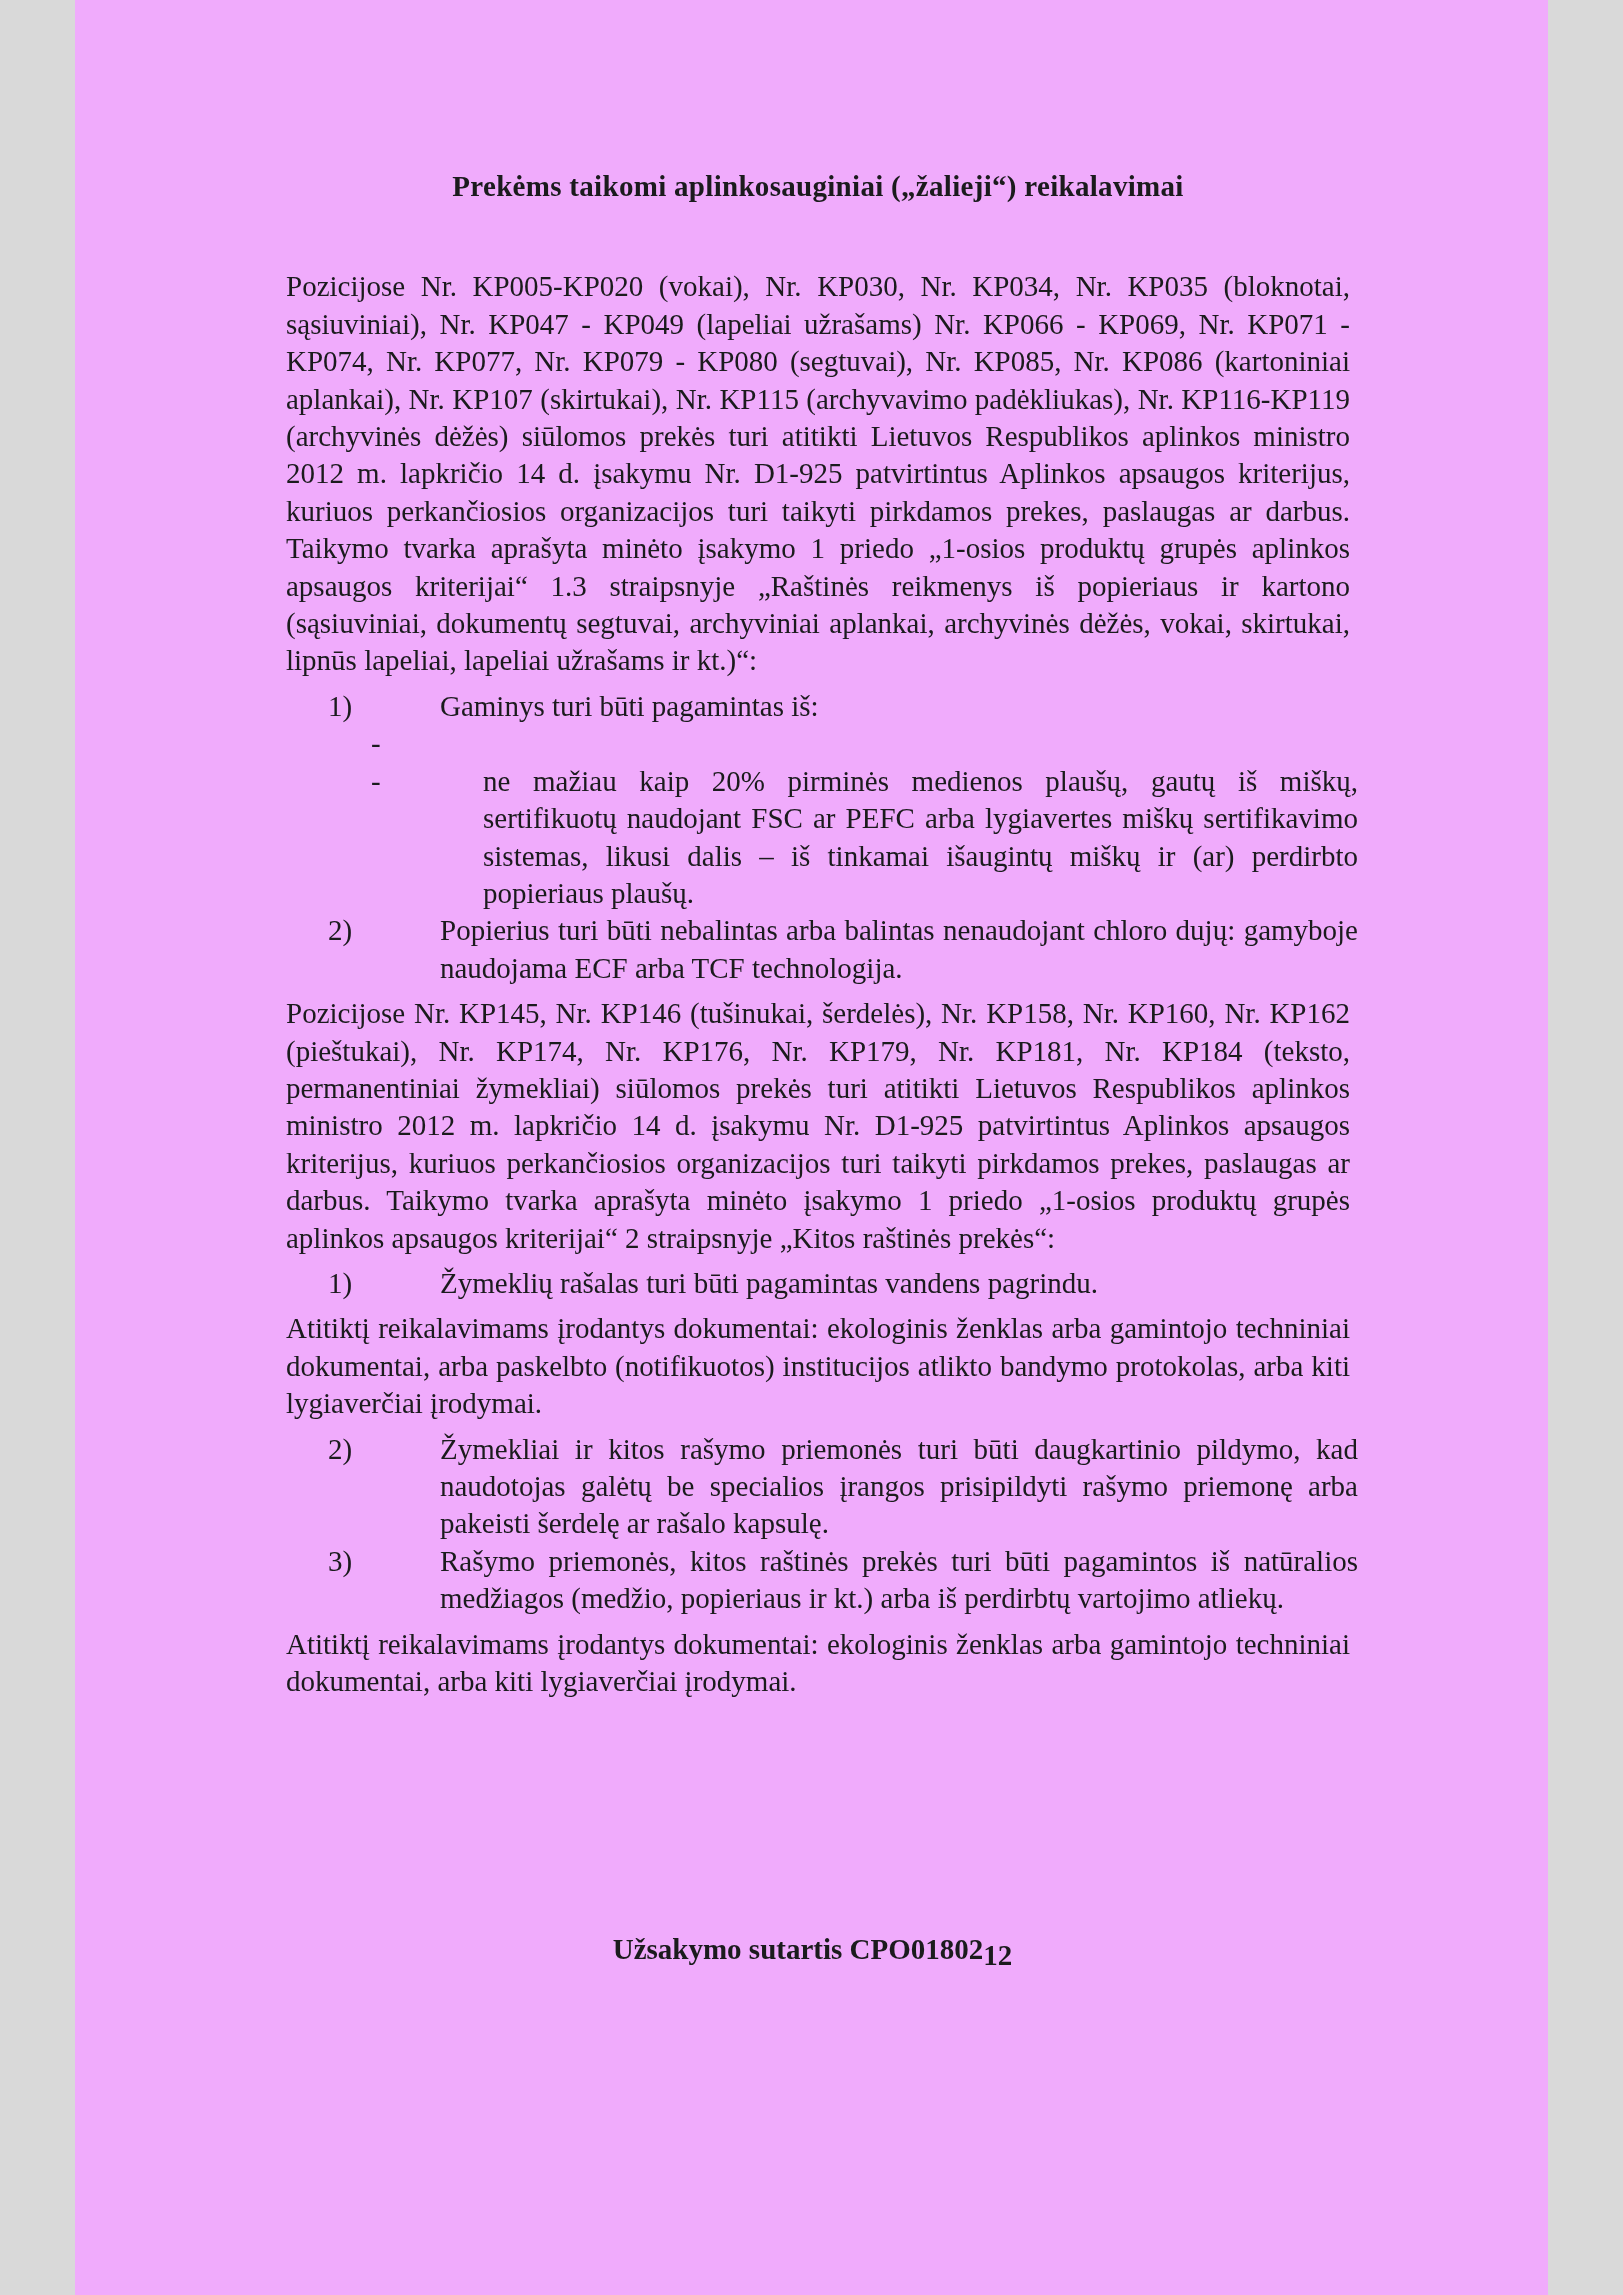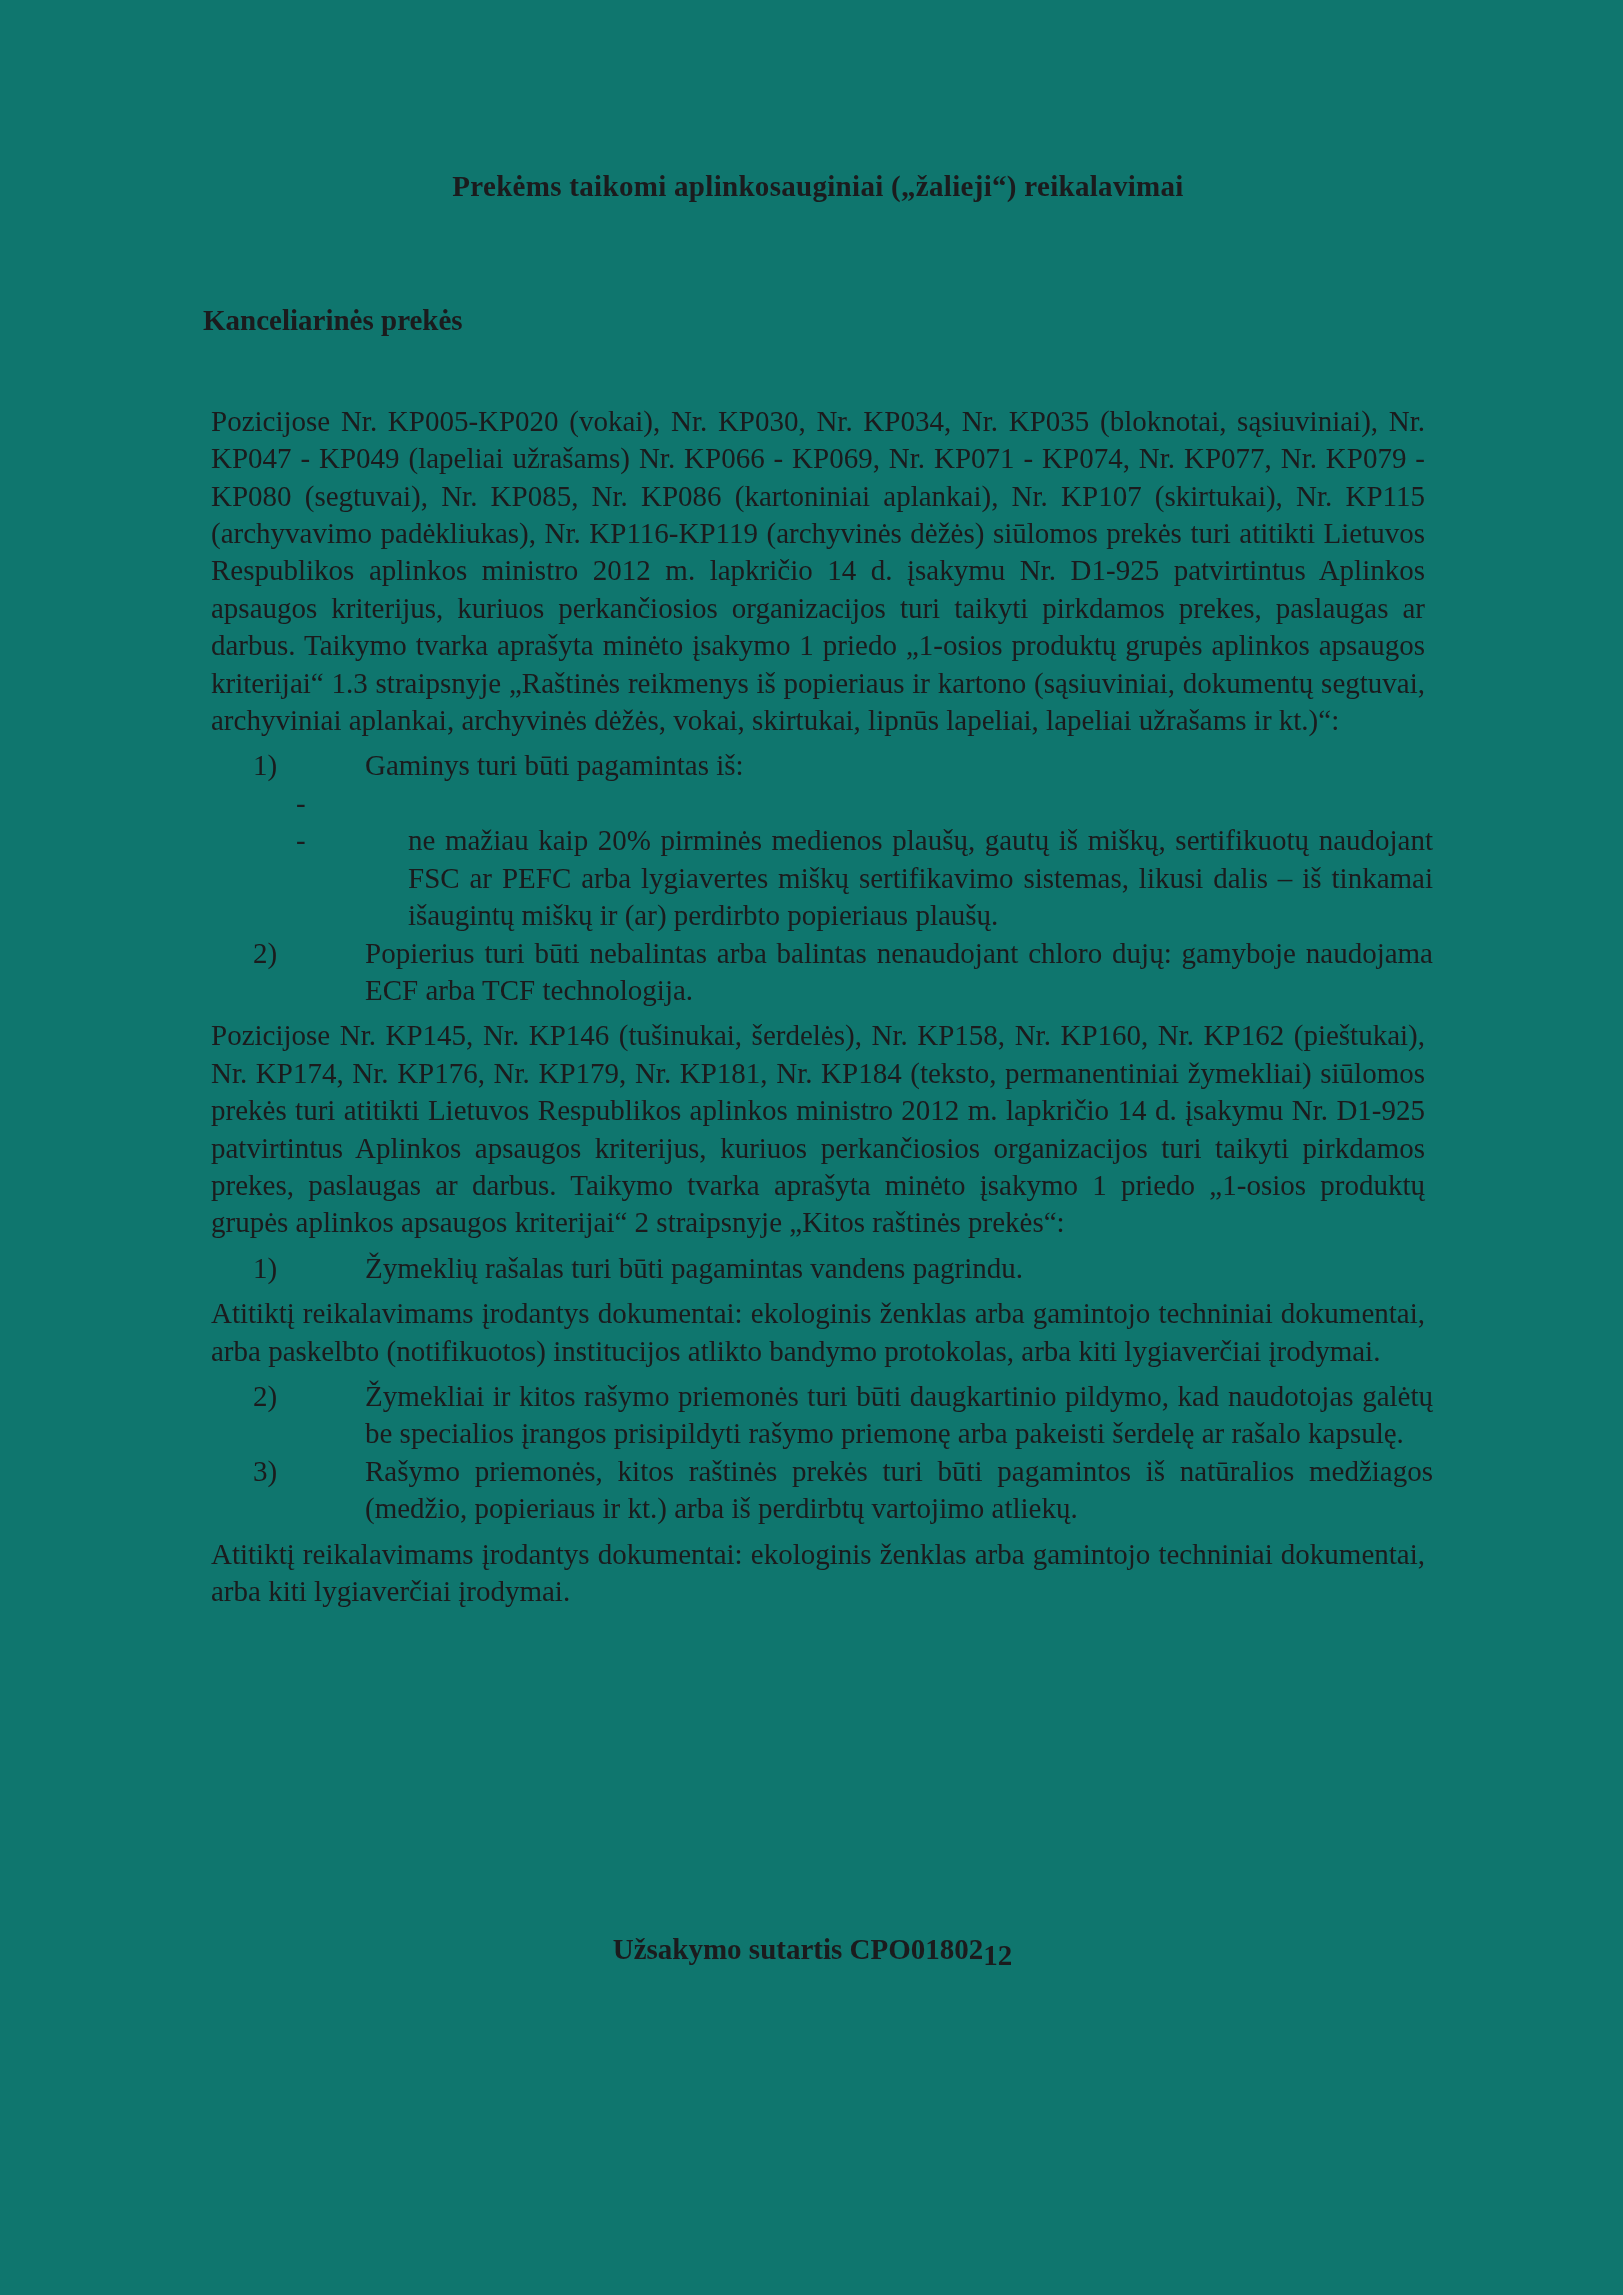--- a/index.html
+++ b/index.html
@@ -1,21 +1,21 @@
 <!DOCTYPE html>
 <html style="font-size:10.5px"><head>
 <meta charset="utf-8">
 <style>
   html, body { margin: 0; padding: 0; background: #d9d9d9; }
   .page {
     position: relative;
-    width: 1623px;
+    width: 1473px;
     height: 2295px;
     margin: 0 auto;
-    background: #0f766e;
+    background: #f0abfc;
     font-family: "Liberation Serif", "DejaVu Serif", serif;
     color: #1b1b1d;
     font-size: 29px;
     line-height: 1.29;
     box-sizing: border-box;
     overflow: hidden;
   }
   .content {
     position: absolute;
     left: 203px;
@@ -54,21 +54,20 @@
   .footer .page-num { font-weight: bold; margin-top: 6px; }
 </style>
 </head>
 <body>
 
 <div class="page">
   <div class="content">
 
     <div class="doc-title">Prekėms taikomi aplinkosauginiai („žalieji“) reikalavimai</div>
 
-    <div class="section-heading">Kanceliarinės prekės</div>
 
     <div class="doc-body">
 
       <p class="para">Pozicijose Nr. KP005-KP020 (vokai), Nr. KP030, Nr. KP034, Nr. KP035 (bloknotai, sąsiuviniai), Nr. KP047 - KP049 (lapeliai užrašams) Nr. KP066 - KP069, Nr. KP071 - KP074, Nr. KP077, Nr. KP079 - KP080 (segtuvai), Nr. KP085, Nr. KP086 (kartoniniai aplankai), Nr. KP107 (skirtukai), Nr. KP115 (archyvavimo padėkliukas), Nr. KP116-KP119 (archyvinės dėžės) siūlomos prekės turi atitikti Lietuvos Respublikos aplinkos ministro 2012 m. lapkričio 14 d. įsakymu Nr. D1-925 patvirtintus Aplinkos apsaugos kriterijus, kuriuos perkančiosios organizacijos turi taikyti pirkdamos prekes, paslaugas ar darbus. Taikymo tvarka aprašyta minėto įsakymo 1 priedo „1-osios produktų grupės aplinkos apsaugos kriterijai“ 1.3 straipsnyje „Raštinės reikmenys iš popieriaus ir kartono (sąsiuviniai, dokumentų segtuvai, archyviniai aplankai, archyvinės dėžės, vokai, skirtukai, lipnūs lapeliai, lapeliai užrašams ir kt.)“:</p>
 
       <div class="li num-li">
         <span class="num">1)</span>
         <span class="txt">Gaminys turi būti pagamintas iš:</span>
       </div>
 

